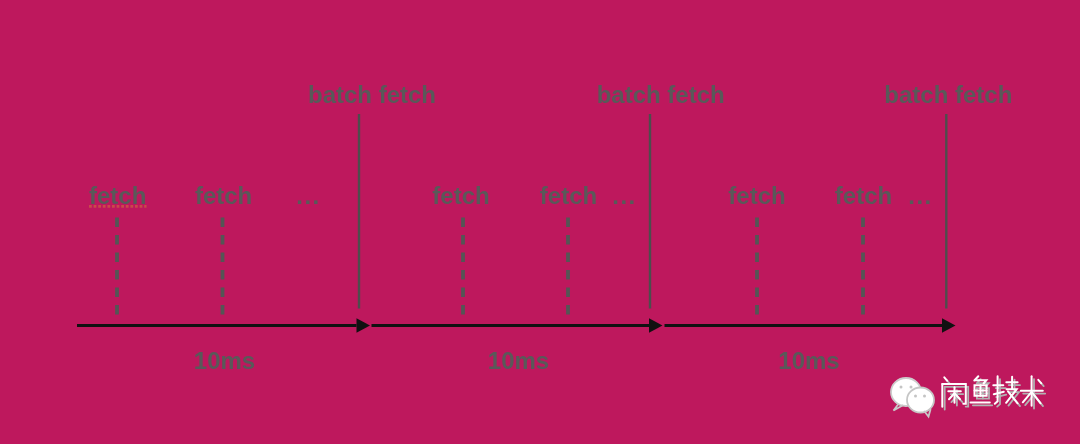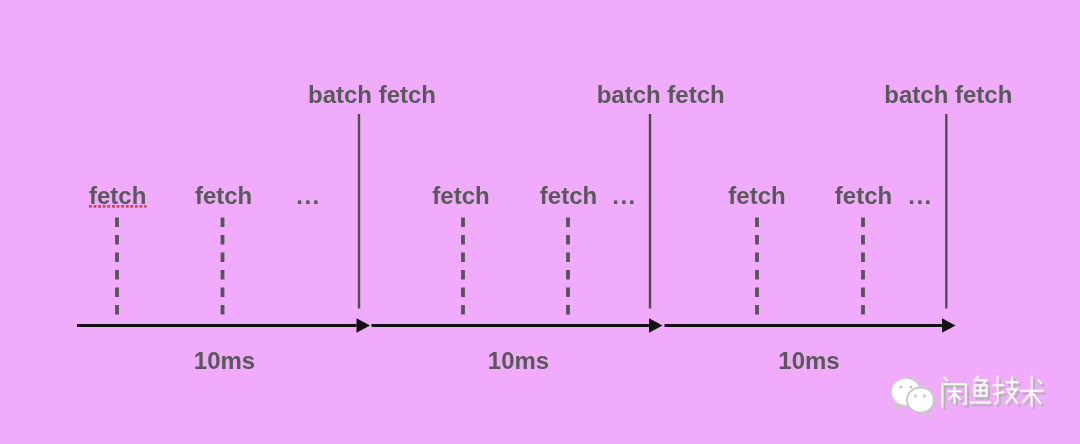--- a/index.html
+++ b/index.html
@@ -1,16 +1,16 @@
 <!DOCTYPE html>
 <html><head>
 <meta charset="utf-8">
 <style>
   html,body{margin:0;padding:0;background:#ffffff;}
-  .stage{position:relative;width:1080px;height:444px;background:#f0abfc;overflow:hidden;}
+  .stage{position:relative;width:1080px;height:444px;background:#be185d;overflow:hidden;}
   svg text{font-family:"Liberation Sans",sans-serif;font-weight:bold;fill:#595959;}
 </style>
 </head>
 <body>
 <div class="stage">
 <svg width="1080" height="444" viewBox="0 0 1080 444">
 
   <text x="372" y="102.5" font-size="24" text-anchor="middle">batch fetch</text>
   <text x="660.7" y="102.5" font-size="24" text-anchor="middle">batch fetch</text>
   <text x="948.3" y="102.5" font-size="24" text-anchor="middle">batch fetch</text>

